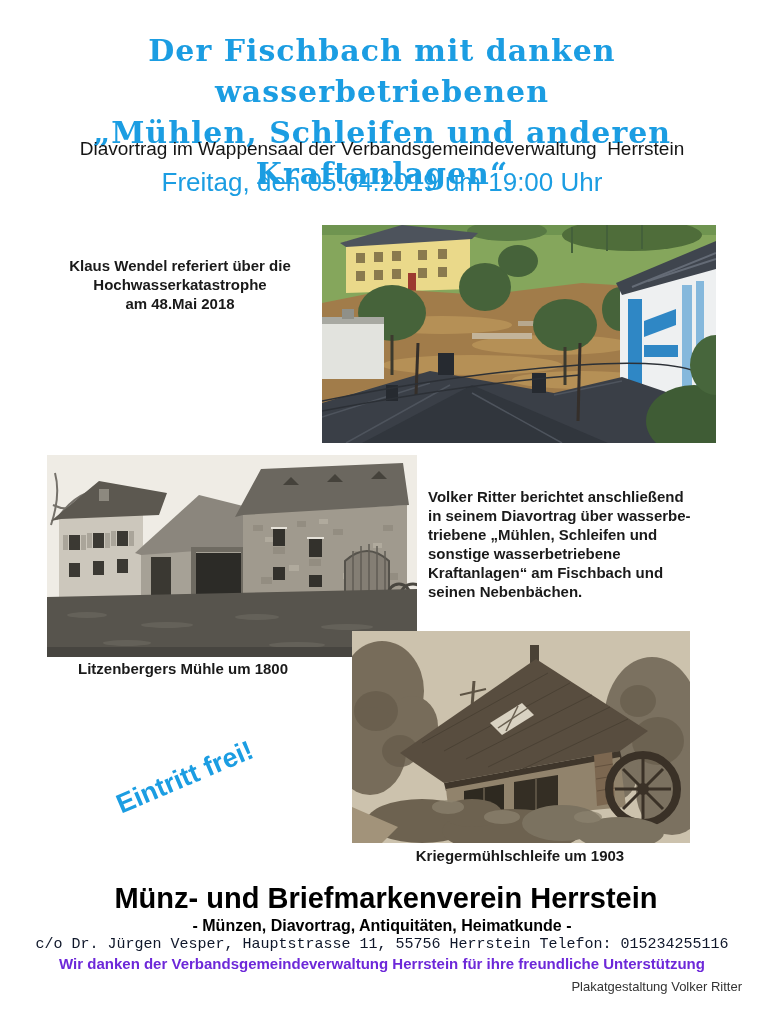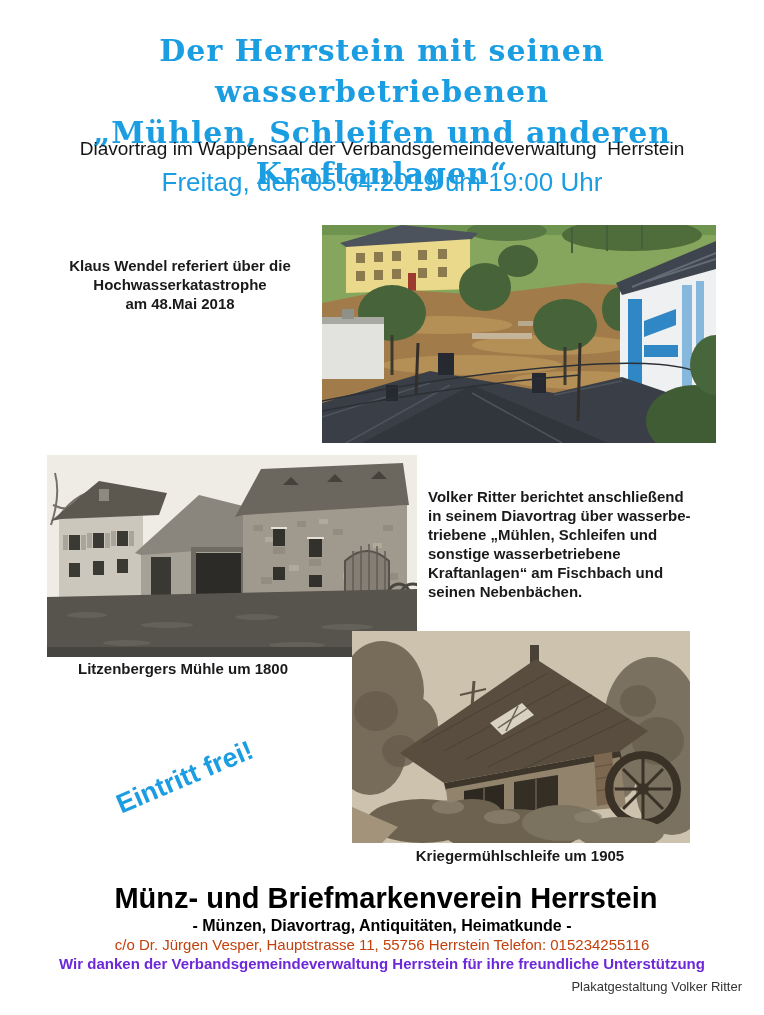--- a/index.html
+++ b/index.html
@@ -33,31 +33,31 @@
   .cap-krieg { left:370px; width:300px; top:847px; }
 
   .free-entry {
     left:80px; top:762px; width:210px; text-align:center; z-index:5;
     font-size:27px; font-weight:bold; color:#1b9de2;
     transform:rotate(-23deg);
   }
 
   .club-name { left:8px; right:0; top:882px; text-align:center; font-size:29px; font-weight:bold; color:#000; }
   .club-sub  { left:0; right:0; top:917px; text-align:center; font-size:16px; font-weight:bold; color:#000; }
-  .contact-line { left:0; right:0; top:936px; text-align:center; font-size:15px; color:#c2410c; }
+  .contact-line { left:0; right:0; top:936px; text-align:center; font-size:15px; color:#0f172a;font-family:Liberation Mono, monospace; }
   .thanks-line  { left:0; right:0; top:955px; text-align:center; font-size:15px; font-weight:bold; color:#6d28d9; }
   .credit-line  { right:22px; top:979px; width:220px; text-align:right; font-size:13px; color:#333; }
 </style>
 </head>
 <body>
 
 <div class="poster">
 
   <div class="abs title-block">
-    <div>Der Herrstein mit seinen wasserbetriebenen</div>
+    <div>Der Fischbach mit danken wasserbetriebenen</div>
     <div>„Mühlen, Schleifen und anderen Kraftanlagen“</div>
   </div>
 
   <div class="abs venue-line">Diavortrag im Wappensaal der Verbandsgemeindeverwaltung  Herrstein</div>
   <div class="abs datetime-line">Freitag, den 05.04.2019 um 19:00 Uhr</div>
 
   <div class="abs wendel-text pre">Klaus Wendel referiert über die
 Hochwasserkatastrophe
 am 48.Mai 2018</div>
 
@@ -324,21 +324,21 @@
           <ellipse cx="268" cy="202" rx="44" ry="16"></ellipse>
         </g>
       <g fill="#8d8470" opacity="0.7">
           <ellipse cx="96" cy="176" rx="16" ry="7"></ellipse>
           <ellipse cx="150" cy="186" rx="18" ry="7"></ellipse>
           <ellipse cx="236" cy="186" rx="14" ry="6"></ellipse>
         </g>
       <polygon points="0,212 0,176 46,196 30,212" fill="#a2937a"></polygon>
     </svg>
   </div>
-  <div class="caption cap-krieg">Kriegermühlschleife um 1905</div>
+  <div class="caption cap-krieg">Kriegermühlschleife um 1903</div>
 
   <div class="abs free-entry">Eintritt frei!</div>
 
   <div class="abs club-name">Münz- und Briefmarkenverein Herrstein</div>
   <div class="abs club-sub">- Münzen, Diavortrag, Antiquitäten, Heimatkunde -</div>
   <div class="abs contact-line">c/o Dr. Jürgen Vesper, Hauptstrasse 11, 55756 Herrstein Telefon: 015234255116</div>
   <div class="abs thanks-line">Wir danken der Verbandsgemeindeverwaltung Herrstein für ihre freundliche Unterstützung</div>
   <div class="abs credit-line">Plakatgestaltung Volker Ritter</div>
 
 </div>

